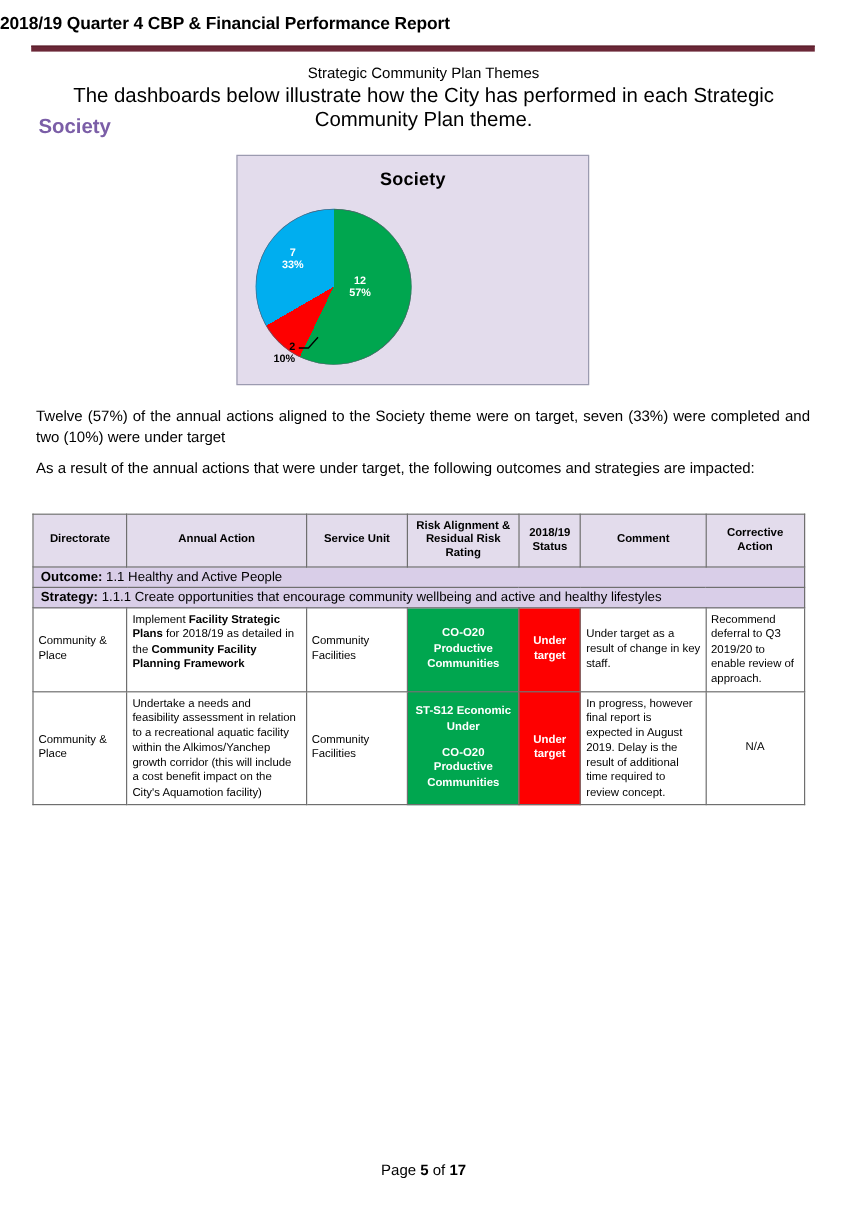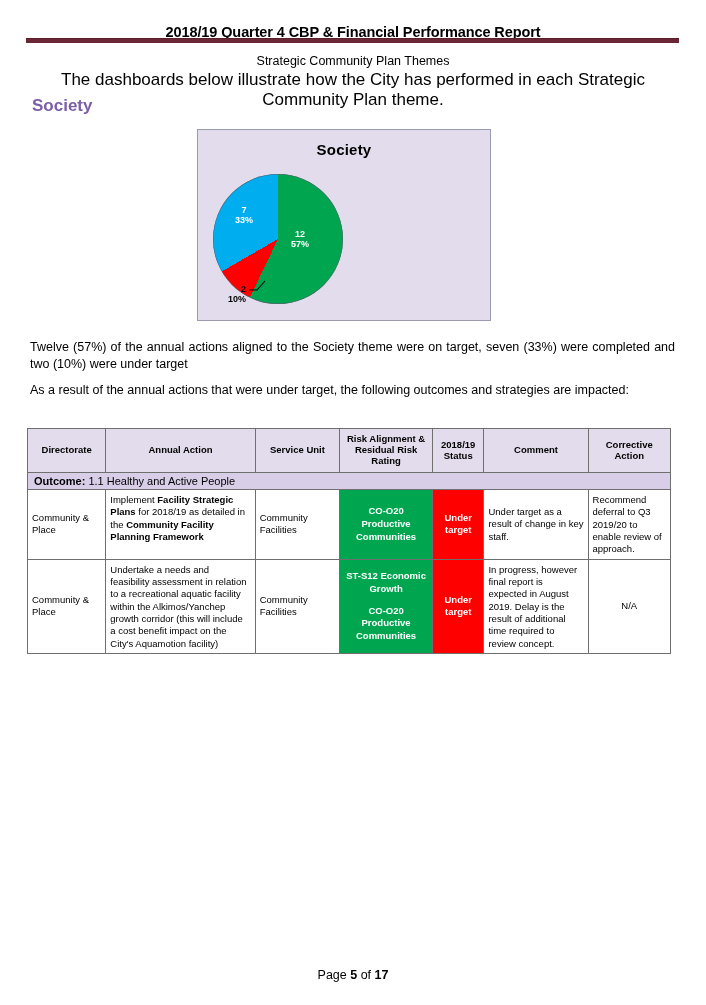--- a/index.html
+++ b/index.html
@@ -16,25 +16,24 @@
     overflow: hidden;
   }
 
   
   .doc-header {
     position: absolute;
     left: 0; top: 0; right: 0;
     height: 44px;
   }
   .doc-title {
-    text-align: center;
     font-size: 14.5px;
     font-weight: bold;
     letter-spacing: -0.1px;
-    padding-top: 24px;
+    padding-top: 12px;
     color: #000;
   }
   .header-rule {
     position: absolute;
     left: 26px;
     right: 27px;
     top: 38px;
     height: 4px;
     background: #6B2737;
     border-top: 1px solid #5a1f2c;
@@ -289,20 +288,23 @@
       <th>Risk Alignment &amp; Residual Risk Rating</th>
       <th>2018/19 Status</th>
       <th>Comment</th>
       <th>Corrective Action</th>
     </tr>
   </thead>
   <tbody>
     <tr class="band-row">
       <td colspan="7"><b>Outcome:</b><span> 1.1 Healthy and Active People</span></td>
     </tr>
+    <tr class="band-row">
+      <td colspan="7"><b>Strategy:</b><span> 1.1.1 Create opportunities that encourage community wellbeing and active and healthy lifestyles</span></td>
+    </tr>
 
     <tr>
       <td class="cell-text">Community &amp; Place</td>
       <td class="cell-text cell-top" id="r0-action"><span>Implement </span><b>Facility Strategic Plans</b><span> for 2018/19 as detailed in the </span><b>Community Facility Planning Framework</b></td>
       <td class="cell-text">Community Facilities</td>
       <td class="cell-risk" id="r0-risk">
           <div>
             <div>CO-O20</div>
             <div>Productive</div>
             <div>Communities</div>
@@ -313,21 +315,21 @@
       <td class="cell-text cell-top">Recommend deferral to Q3 2019/20 to enable review of approach.</td>
     </tr>
 
     <tr>
       <td class="cell-text">Community &amp; Place</td>
       <td class="cell-text cell-top" id="r1-action"><span>Undertake a needs and feasibility assessment in relation to a recreational aquatic facility within the Alkimos/Yanchep growth corridor (this will include a cost benefit impact on the City's Aquamotion facility)</span></td>
       <td class="cell-text">Community Facilities</td>
       <td class="cell-risk" id="r1-risk">
           <div>
             <div>ST-S12 Economic</div>
-            <div>Growth</div>
+            <div>Under</div>
           </div>
           <div class="risk-gap"></div>
           <div>
             <div>CO-O20</div>
             <div>Productive</div>
             <div>Communities</div>
           </div>
         </td>
       <td class="cell-status">Under target</td>
       <td class="cell-text cell-top">In progress, however final report is expected in August 2019. Delay is the result of additional time required to review concept.</td>

